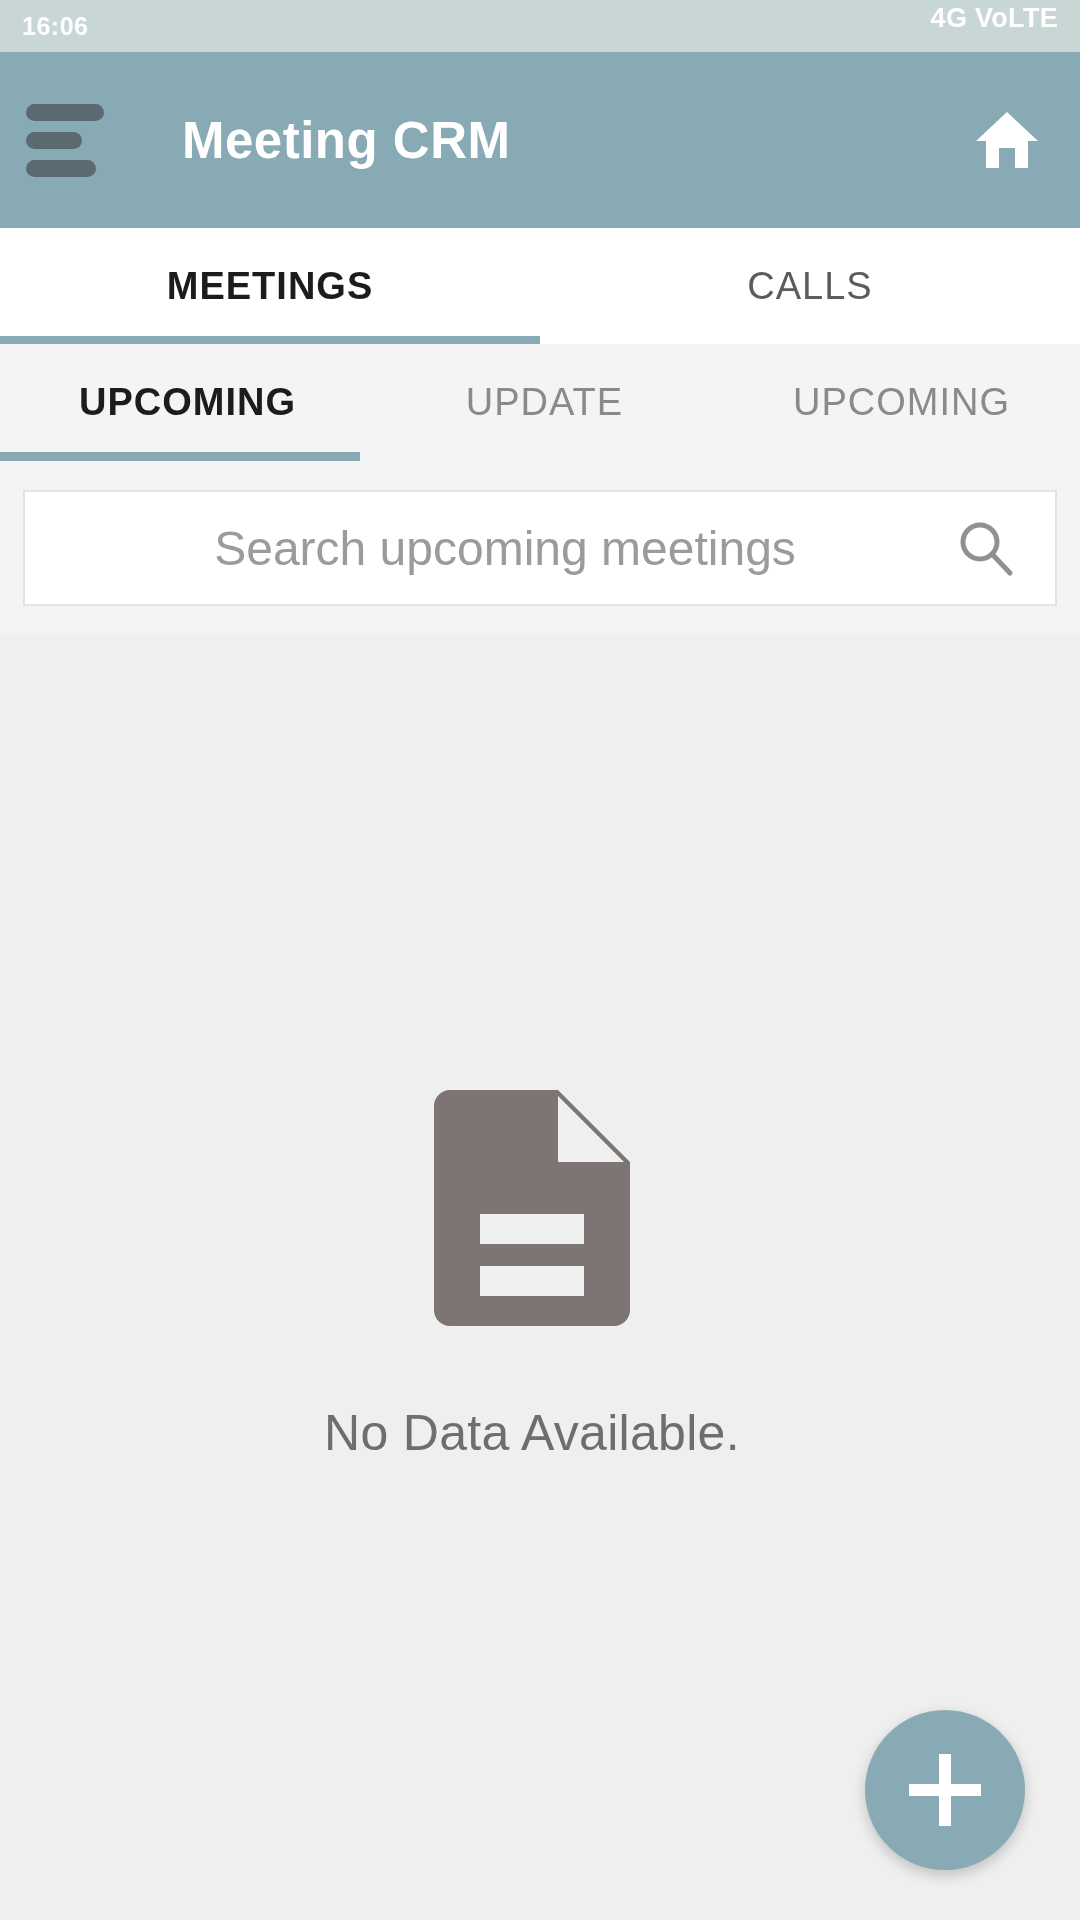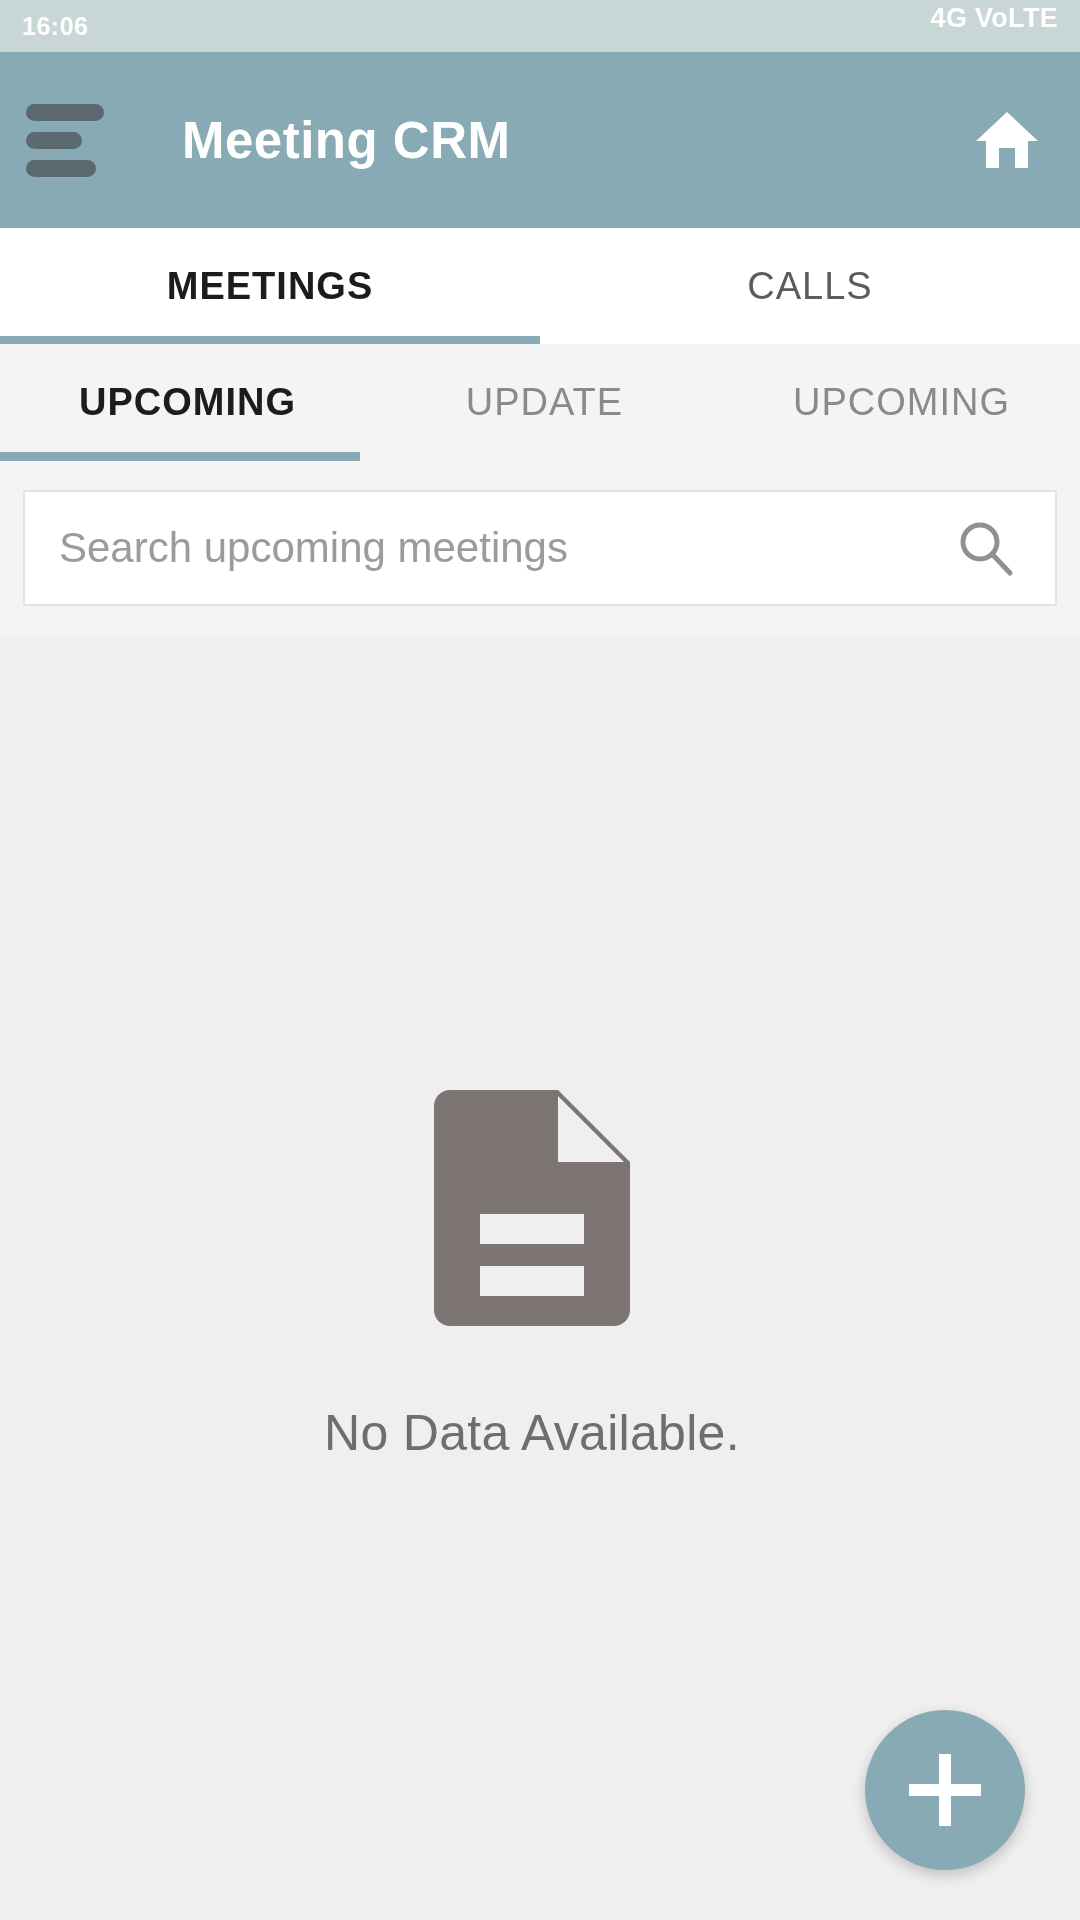--- a/index.html
+++ b/index.html
@@ -92,21 +92,21 @@
   .search-wrap {
     position:absolute; top:461px; left:0; width:1080px; height:174px;
     background:#f4f4f4; display:flex; align-items:center; justify-content:center;
   }
   .search-box {
     width:1034px; height:116px; background:#ffffff; border:2px solid #e3e3e3;
     display:flex; align-items:center; padding:0 34px;
   }
   .search-input {
     flex:1; border:none; outline:none; background:transparent;
-    font-family:"Liberation Sans", sans-serif; font-size:42px; color:#555;
+    font-family:"Liberation Sans", sans-serif; font-size:48px; color:#555;text-align:center;
   }
   .search-input::placeholder { color:#9b9b9b; }
   .search-icon-btn { width:70px; height:70px; display:flex; align-items:center; justify-content:center; }
 
   
   .content {
     position:absolute; top:635px; left:0; width:1080px; height:1285px;
     background:#efefef;
   }
   .empty-state {

